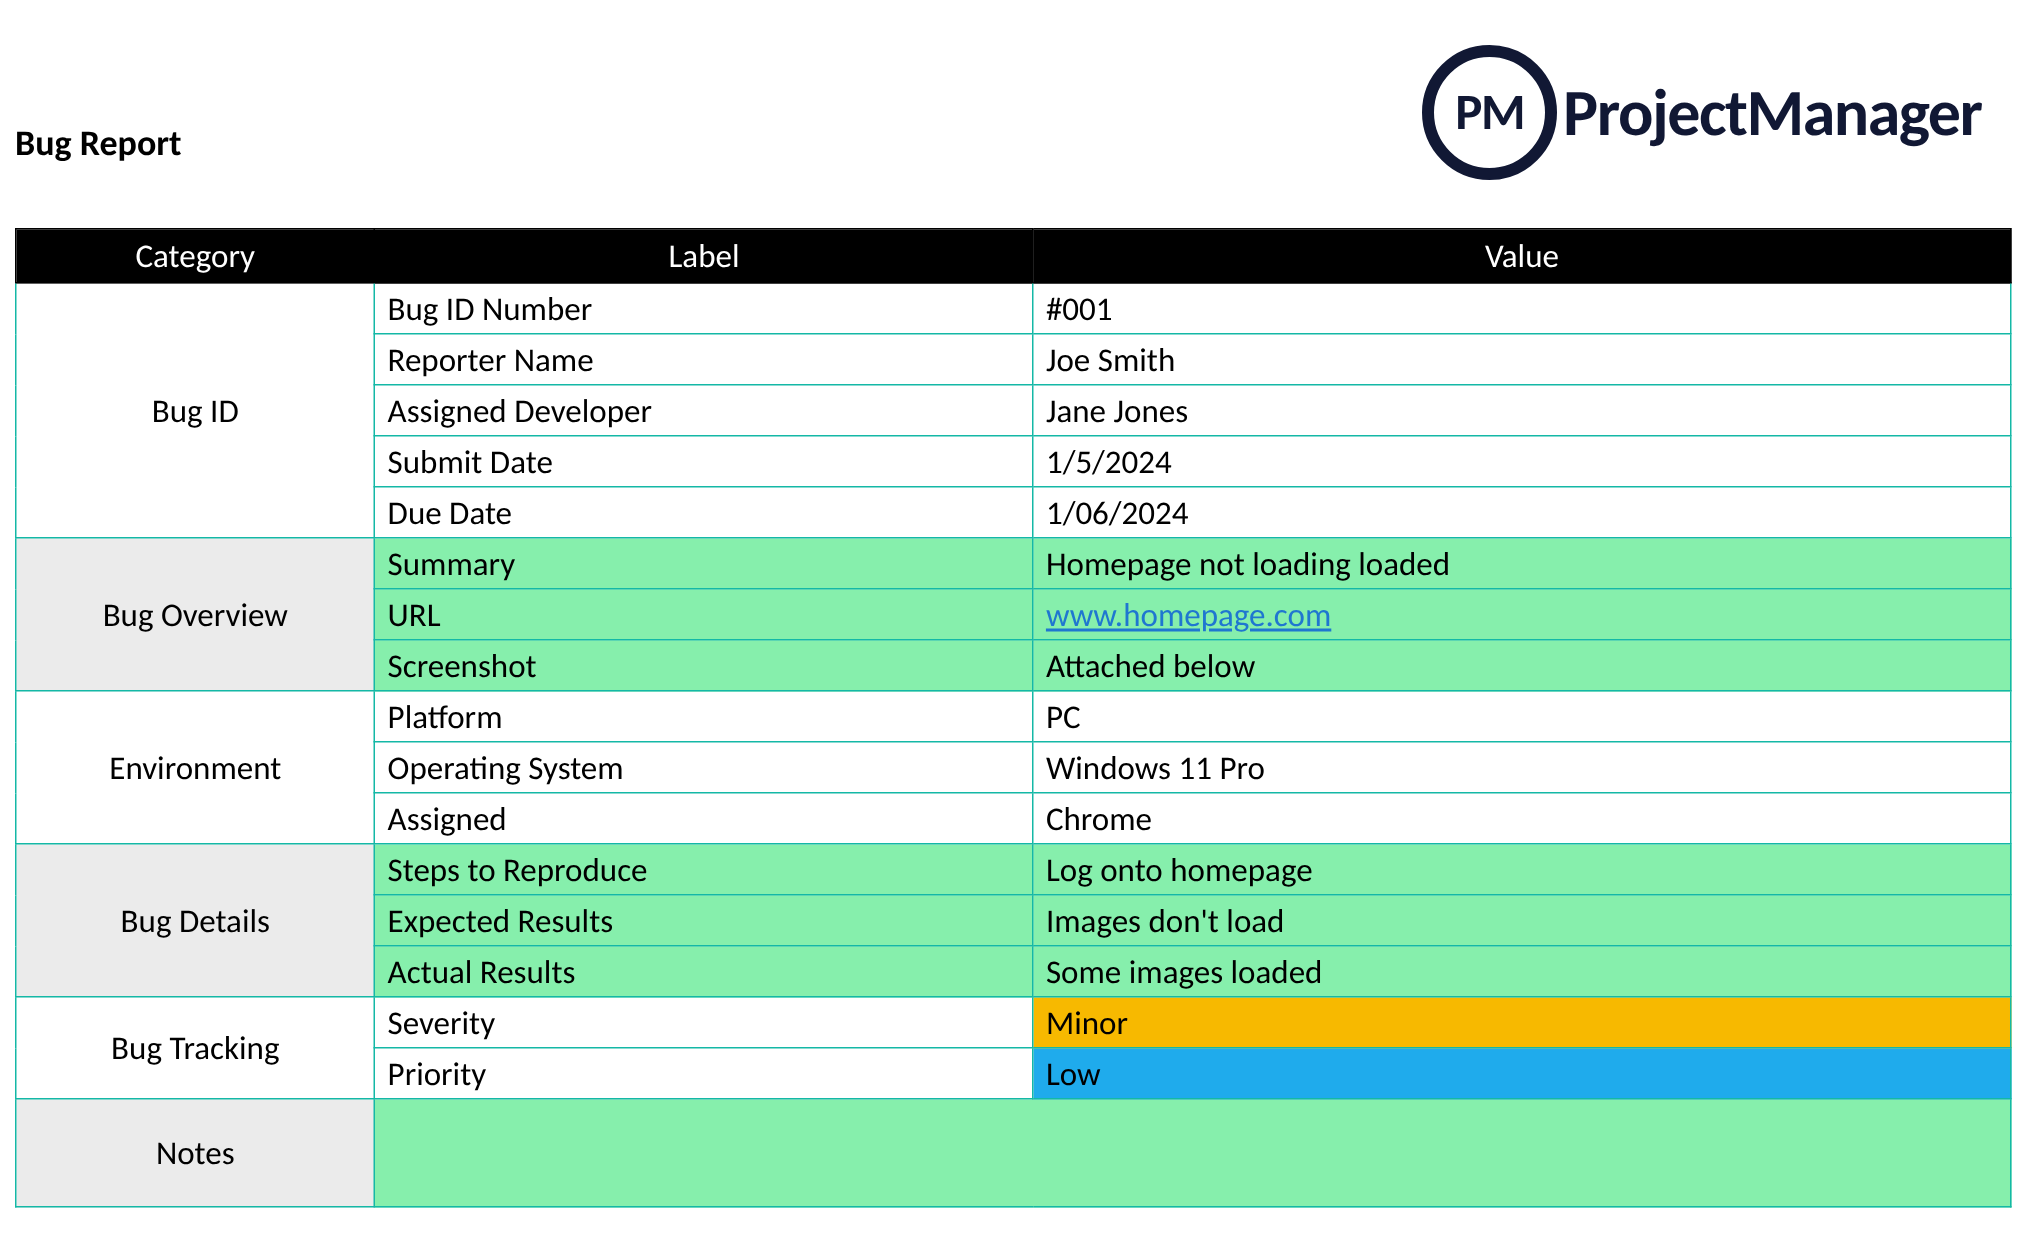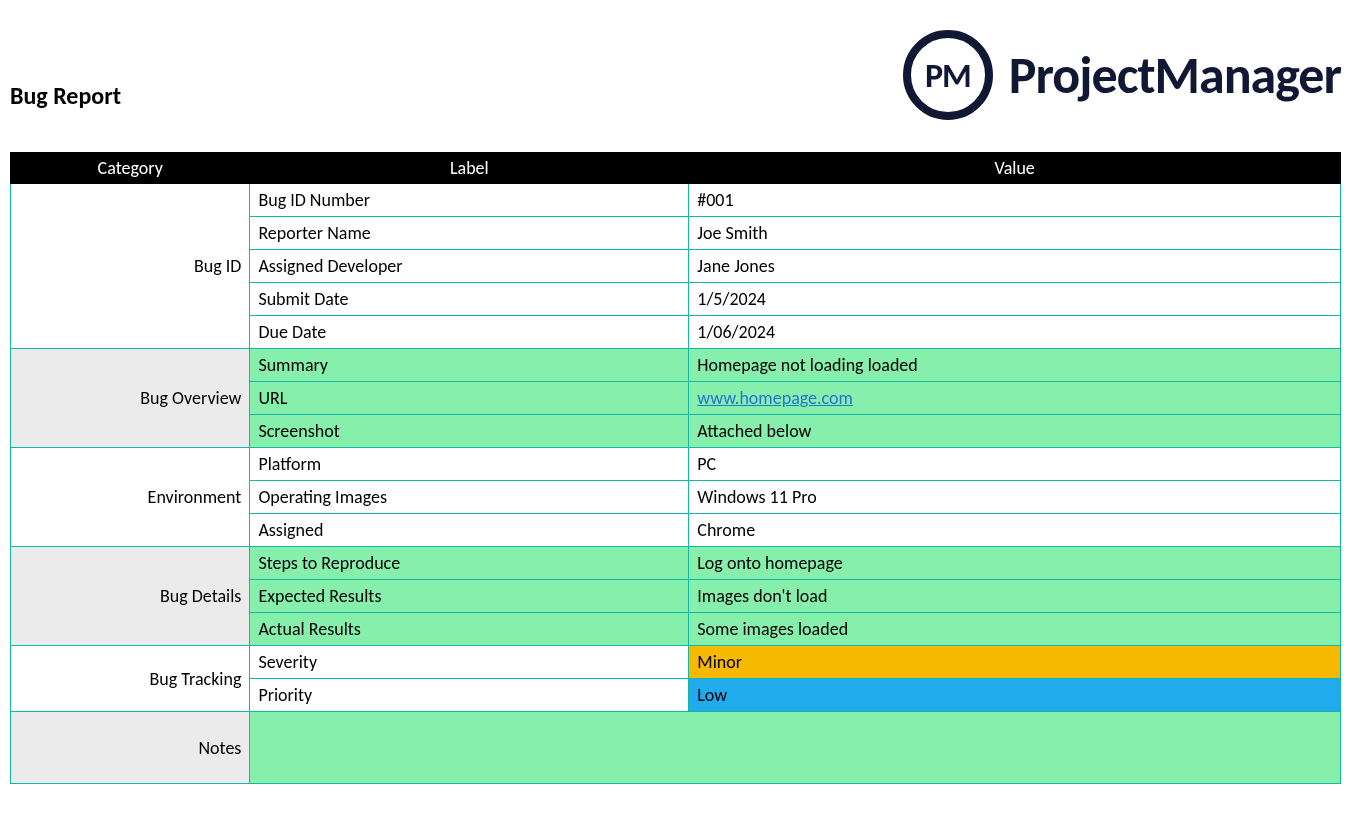--- a/index.html
+++ b/index.html
@@ -16,67 +16,68 @@
     margin-bottom: 30px;
   }
   .title {
     font-size: 24px;
     font-weight: bold;
     margin-top: 60px;
   }
   .logo-wrap {
     display: flex;
     align-items: center;
-    gap: 16px;
+    gap: 4px;
+    margin-right: 20px;
     margin-top: 20px;
   }
   .logo-circle {
     width: 90px;
     height: 90px;
     border: 8px solid #111834;
     border-radius: 50%;
     display: flex;
     align-items: center;
     justify-content: center;
     box-sizing: border-box;
   }
   .logo-circle span {
     font-size: 34px;
     font-weight: 900;
     color: #111834;
     letter-spacing: -1px;
   }
   .logo-text {
-    font-size: 52px;
+    font-size: 44px;
     font-weight: 700;
     color: #111834;
     letter-spacing: -1px;
   }
   table {
     width: 100%;
     border-collapse: collapse;
-    font-size: 18px;
+    font-size: 22px;
     margin-top: 32px;
   }
   th {
     background: #000;
     color: #fff;
     font-weight: normal;
     padding: 4px 8px;
     border: 1px solid #000;
     text-align: center;
   }
   td {
     border: 1px solid #14b8a6;
     padding: 3px 8px;
     vertical-align: middle;
     height: 26px;
   }
   .cat {
-    text-align: right;
+    text-align: center;
     vertical-align: middle;
     background: #fff;
   }
   .alt .cat { background: #ebebeb; }
   .alt td { background: #86efac; }
   .severity-cell { background: #f7b900 !important; }
   .priority-cell { background: #1fabec !important; }
   a.url-link { color: #1f77d0; text-decoration: underline; }
   .notes-cell { height: 65px; }
 </style>
@@ -138,21 +139,21 @@
       <td>Screenshot</td>
       <td>Attached below</td>
     </tr>
 
     <tr>
       <td class="cat" rowspan="3">Environment</td>
       <td>Platform</td>
       <td>PC</td>
     </tr>
     <tr>
-      <td>Operating Images</td>
+      <td>Operating System</td>
       <td>Windows 11 Pro</td>
     </tr>
     <tr>
       <td>Assigned</td>
       <td>Chrome</td>
     </tr>
 
     <tr class="alt">
       <td class="cat" rowspan="3">Bug Details</td>
       <td>Steps to Reproduce</td>

